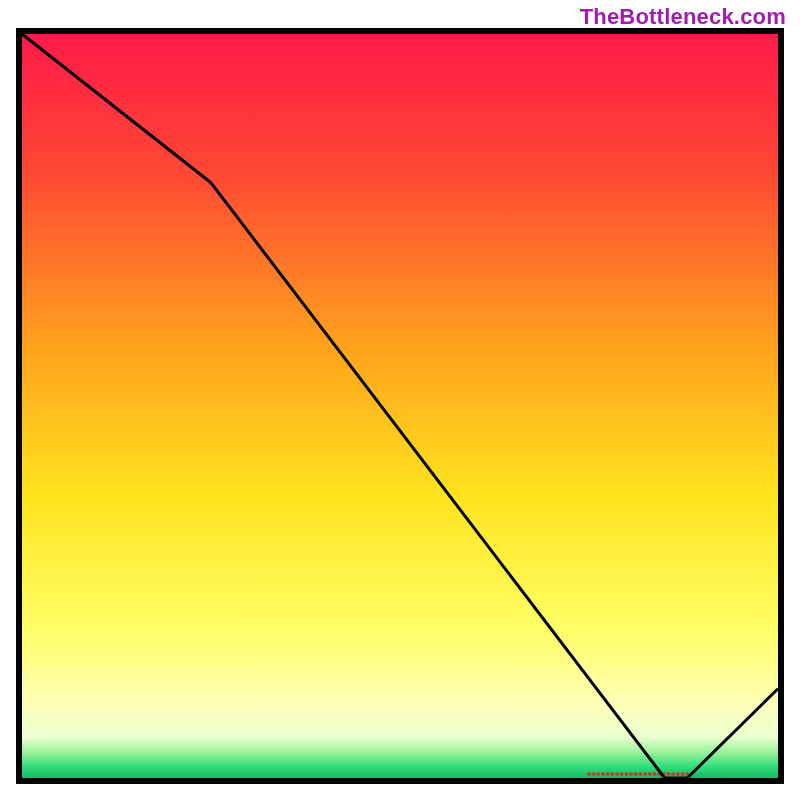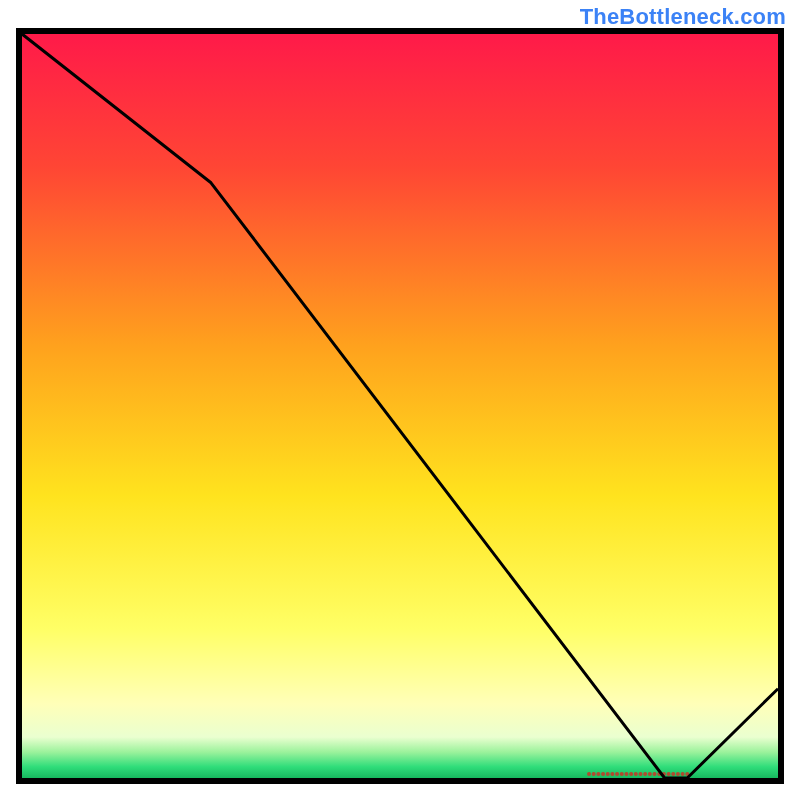--- a/index.html
+++ b/index.html
@@ -15,21 +15,21 @@
     position: relative;
     width: 800px;
     height: 800px;
   }
   .watermark {
     position: absolute;
     top: 4px;
     right: 14px;
     font-size: 22px;
     font-weight: bold;
-    color: #3b82f6;
+    color: #a21caf;
     letter-spacing: 0.2px;
   }
   .chart-area {
     position: absolute;
     left: 16px;
     top: 28px;
     width: 768px;
     height: 756px;
     box-sizing: border-box;
   }

